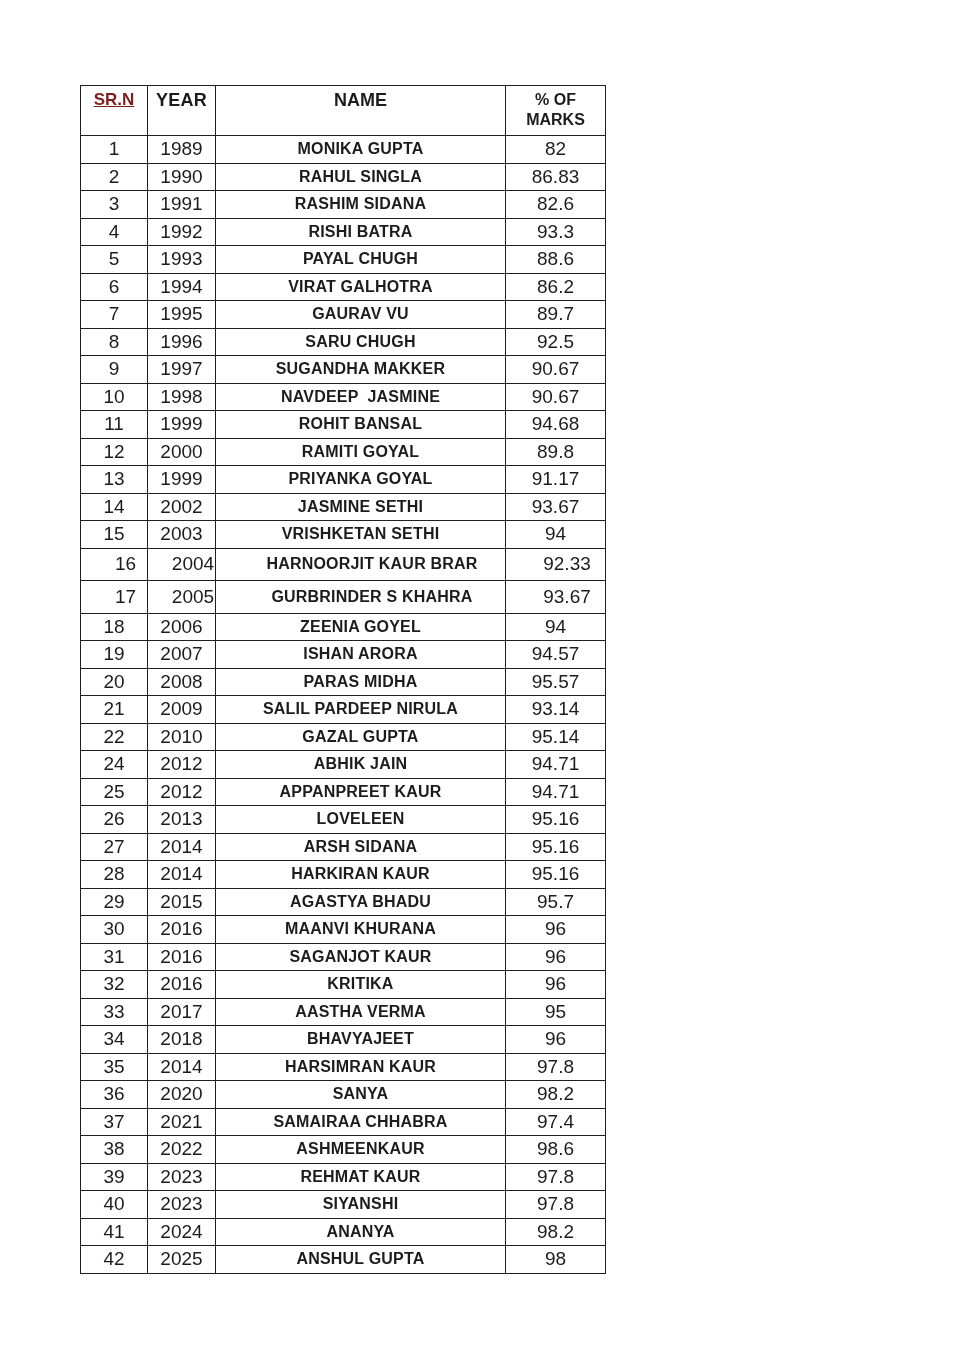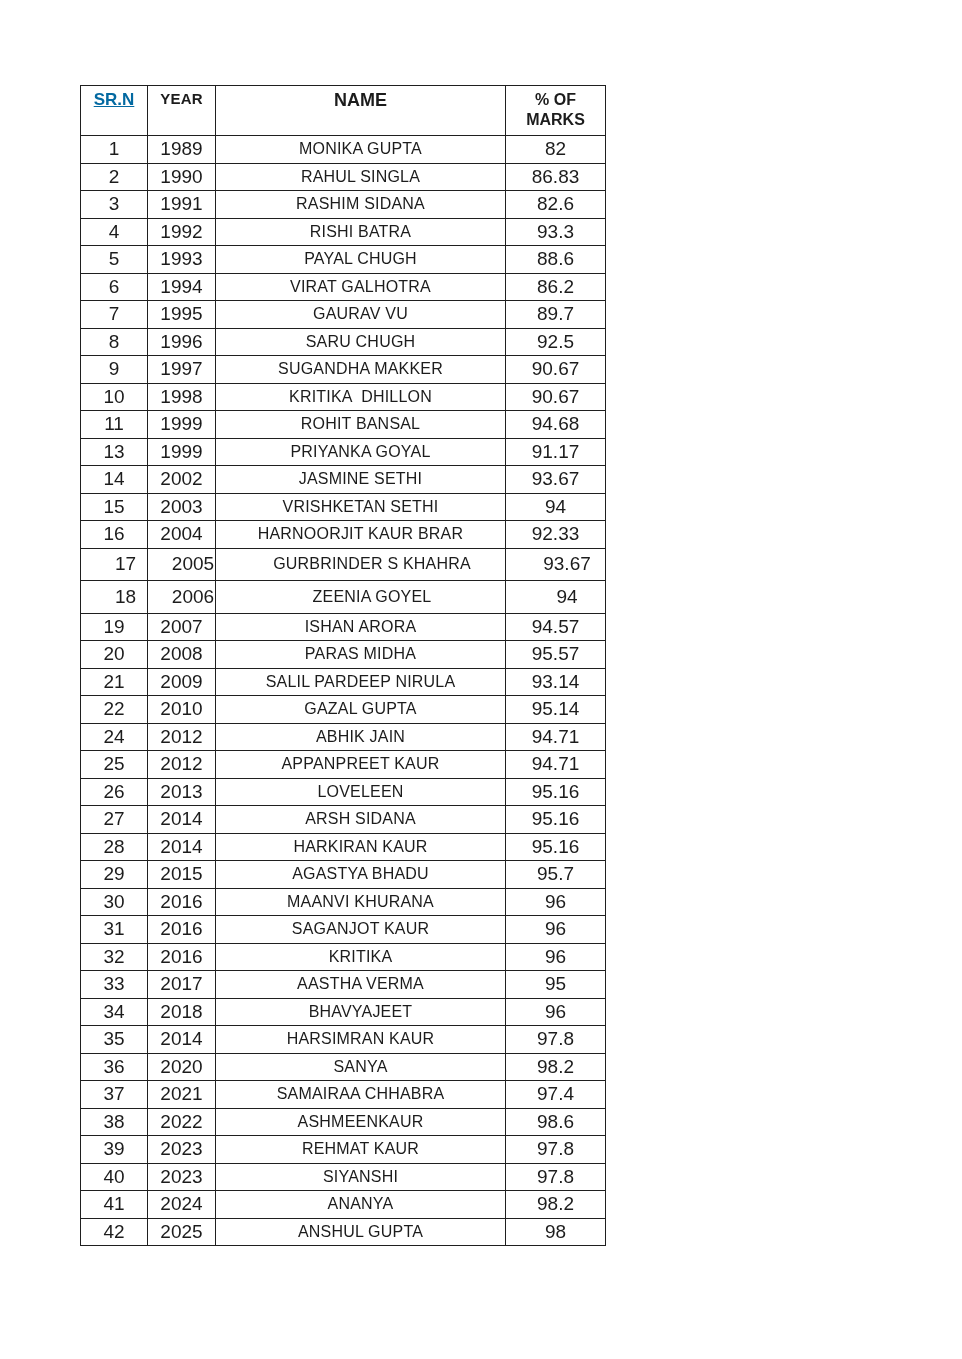--- a/index.html
+++ b/index.html
@@ -35,45 +35,45 @@
     overflow: hidden;
     color: #1c1c1c;
   }
   thead th {
     height: 45px;
     vertical-align: top;
     padding-top: 4px;
     font-weight: 700;
   }
   th.h-sr   { font-size: 17px; }
-  th.h-year { font-size: 15px; letter-spacing: 0.2px; }
+  th.h-year { font-size: 18px; letter-spacing: 0.2px; }
   th.h-name { font-size: 18px; }
   th.h-marks {
     font-size: 16px;
     line-height: 1.25;
     white-space: pre-line;
   }
   .srn-link {
-    color: #0369a1;
+    color: #7f1d1d;
     text-decoration: underline;
     cursor: pointer;
   }
   tbody td {
     height: 26.5px;
     vertical-align: middle;
     font-size: 19px;
     font-weight: 400;
   }
   tbody tr:nth-child(16) td,
   tbody tr:nth-child(17) td {
     height: 31.5px;
     padding-left: 23px;
   }
   td.td-name {
-    font-weight: 400;
+    font-weight: 700;
     font-size: 16px;
     letter-spacing: 0.2px;
     white-space: pre-wrap;
   }
 </style>
 </head>
 <body>
 
 <div class="page">
   <div class="sheet">
@@ -146,28 +146,34 @@
   </tr>
           <tr>
     <td class="td-sr">9</td>
     <td class="td-year">1997</td>
     <td class="td-name">SUGANDHA MAKKER</td>
     <td class="td-marks">90.67</td>
   </tr>
           <tr>
     <td class="td-sr">10</td>
     <td class="td-year">1998</td>
-    <td class="td-name">KRITIKA  DHILLON</td>
+    <td class="td-name">NAVDEEP  JASMINE</td>
     <td class="td-marks">90.67</td>
   </tr>
           <tr>
     <td class="td-sr">11</td>
     <td class="td-year">1999</td>
     <td class="td-name">ROHIT BANSAL</td>
     <td class="td-marks">94.68</td>
+  </tr>
+          <tr>
+    <td class="td-sr">12</td>
+    <td class="td-year">2000</td>
+    <td class="td-name">RAMITI GOYAL</td>
+    <td class="td-marks">89.8</td>
   </tr>
           <tr>
     <td class="td-sr">13</td>
     <td class="td-year">1999</td>
     <td class="td-name">PRIYANKA GOYAL</td>
     <td class="td-marks">91.17</td>
   </tr>
           <tr>
     <td class="td-sr">14</td>
     <td class="td-year">2002</td>

